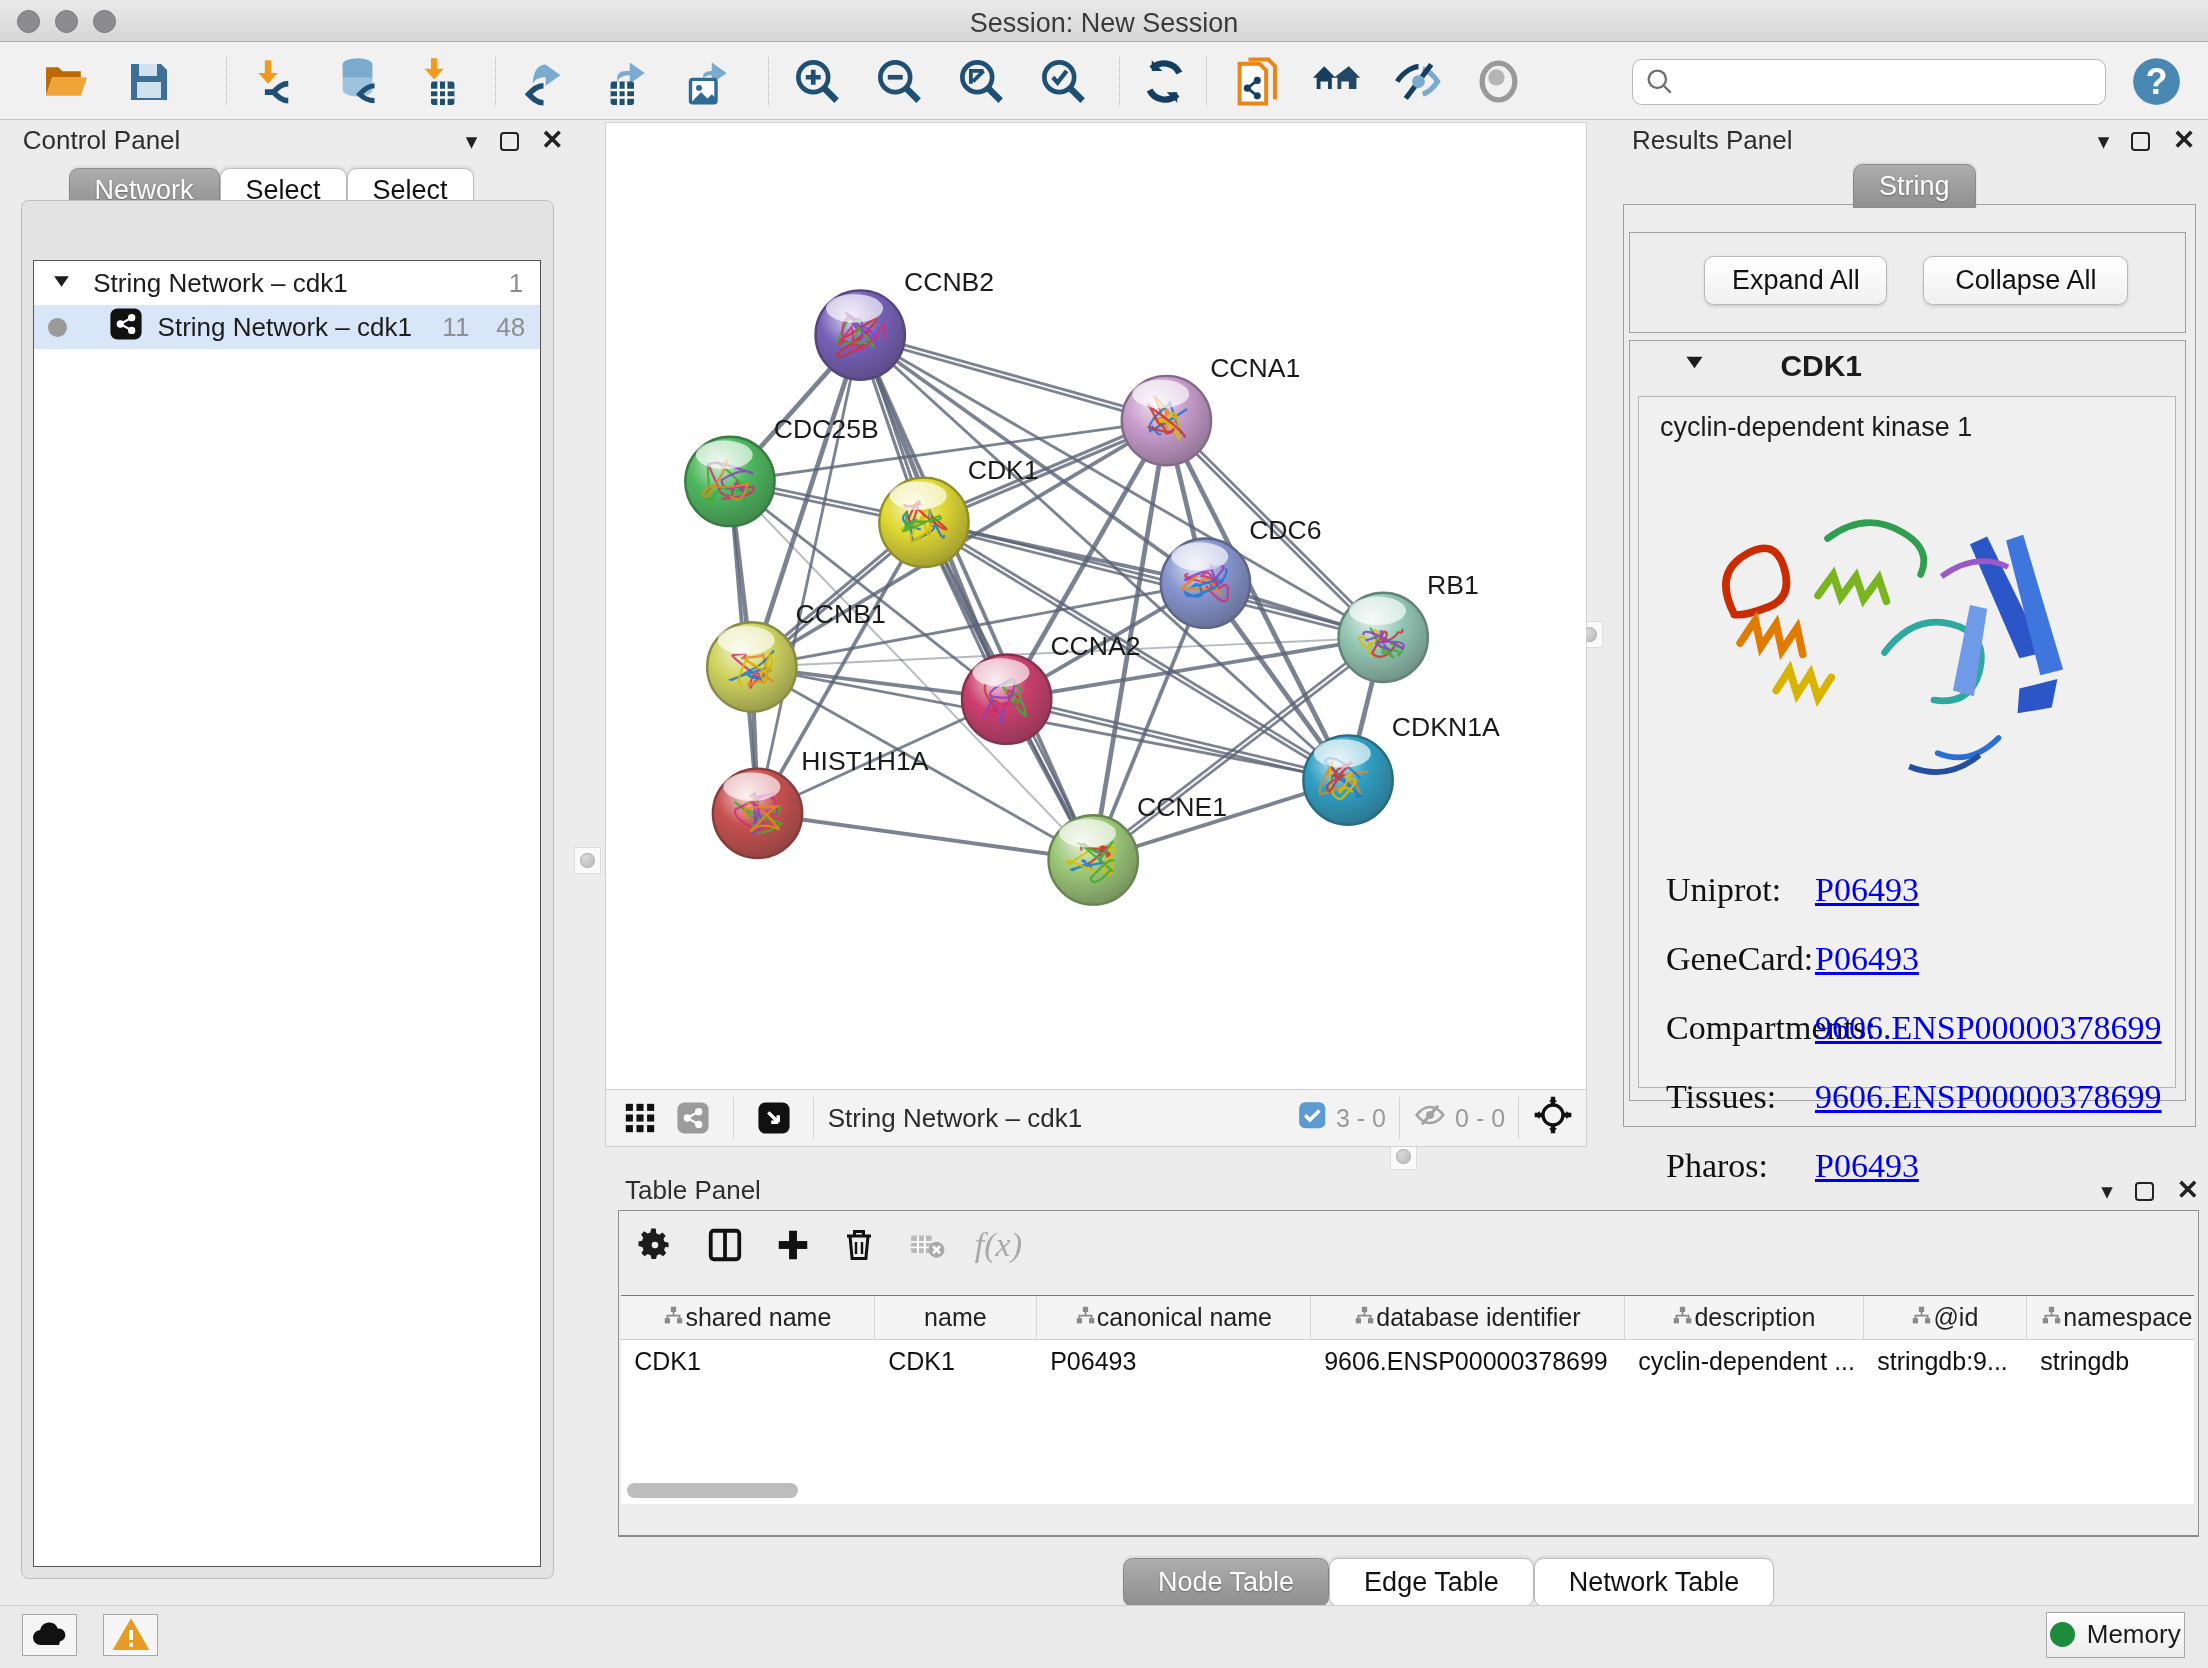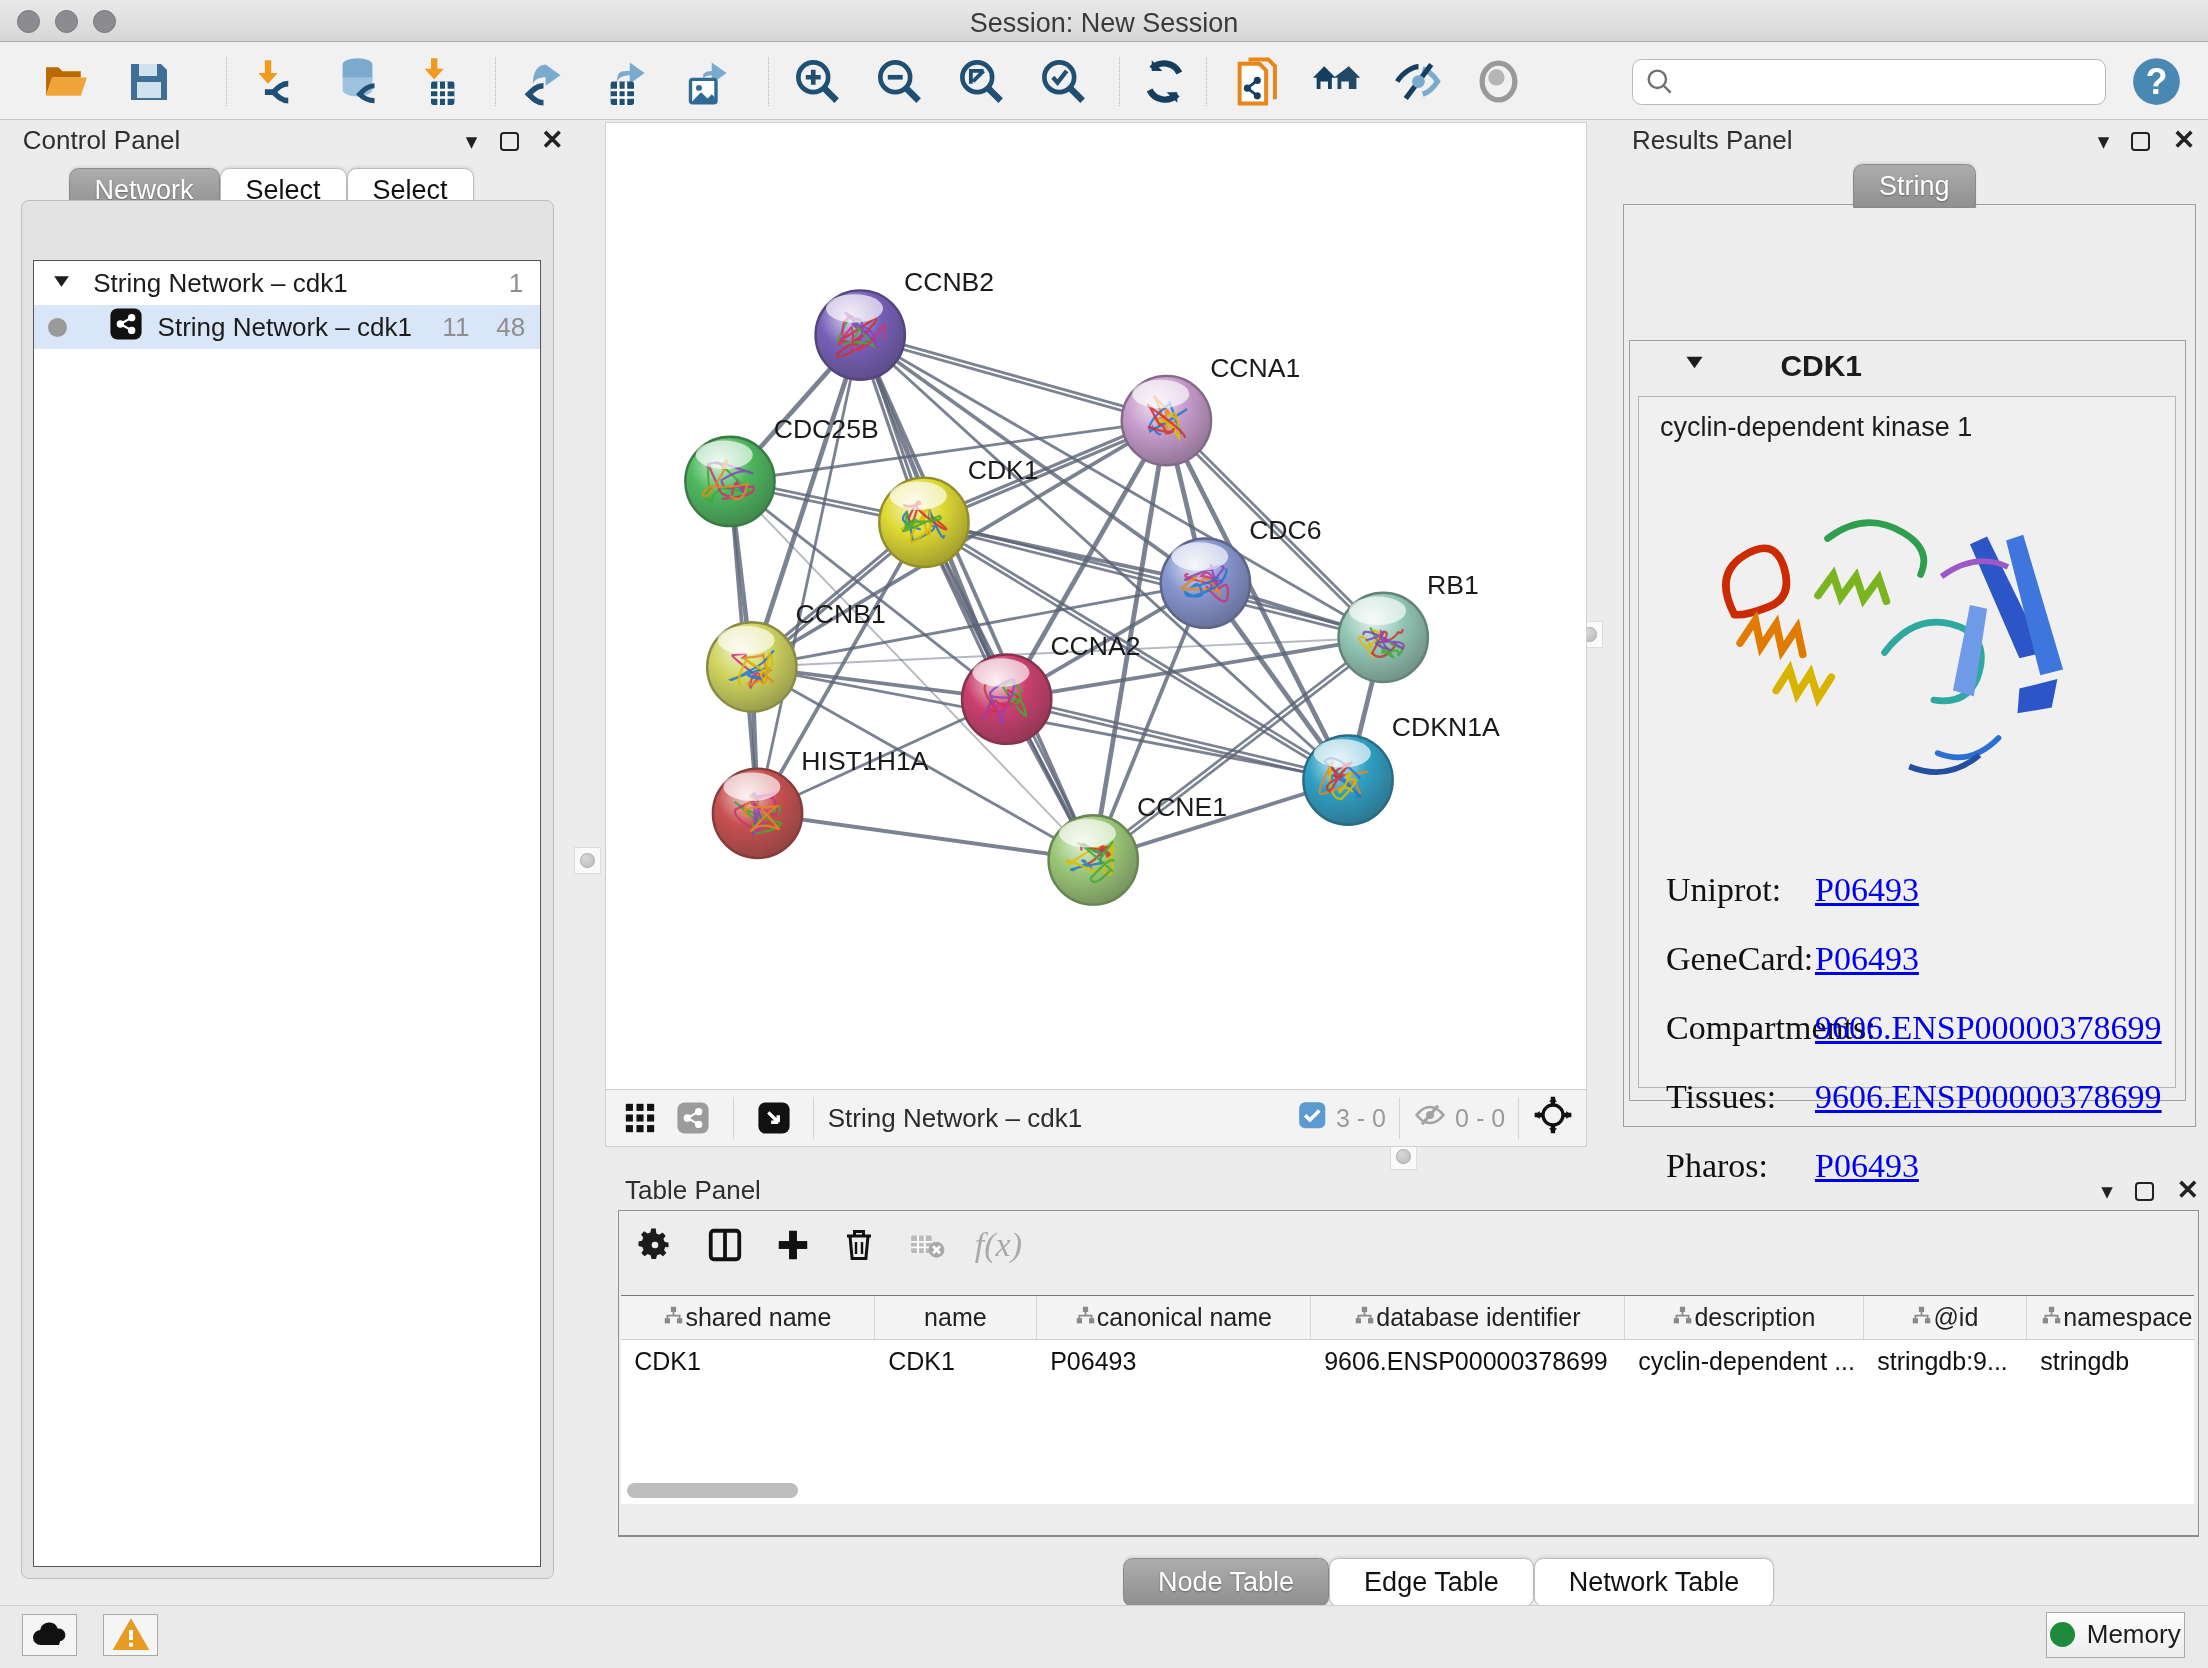--- a/index.html
+++ b/index.html
@@ -624,20 +624,24 @@
     <span style="margin-left:auto; margin-right:5.7px;">
       <span class="pctl">▾</span>
       <span class="pctl sq"></span>
       <span class="pctl x">✕</span>
     </span>
   </div>
   <div style="position:absolute; left:236px; top:40px; z-index:2;">
     <span class="tab sel">String</span>
   </div>
   <div class="r-outer">
+    <div class="r-box1">
+      <div class="rbtn" style="left:74px; width:183px;">Expand All</div>
+      <div class="rbtn" style="left:293px; width:205px;">Collapse All</div>
+    </div>
     <div class="r-box2">
       <div class="r-hdr">
         <span style="margin-left:53px">
           <svg width="23" height="23" viewBox="0 0 20 20">
               <path d="M3 5h14l-7 10z" fill="#1c1c1c"></path>
             </svg></span>
         <span style="margin-left:74px; font-weight:bold; font-size:30px;">CDK1</span>
       </div>
       <div class="r-inner">
         <div style="padding:15px 0 0 21px; font-size:27px;">cyclin-dependent kinase 1</div>

